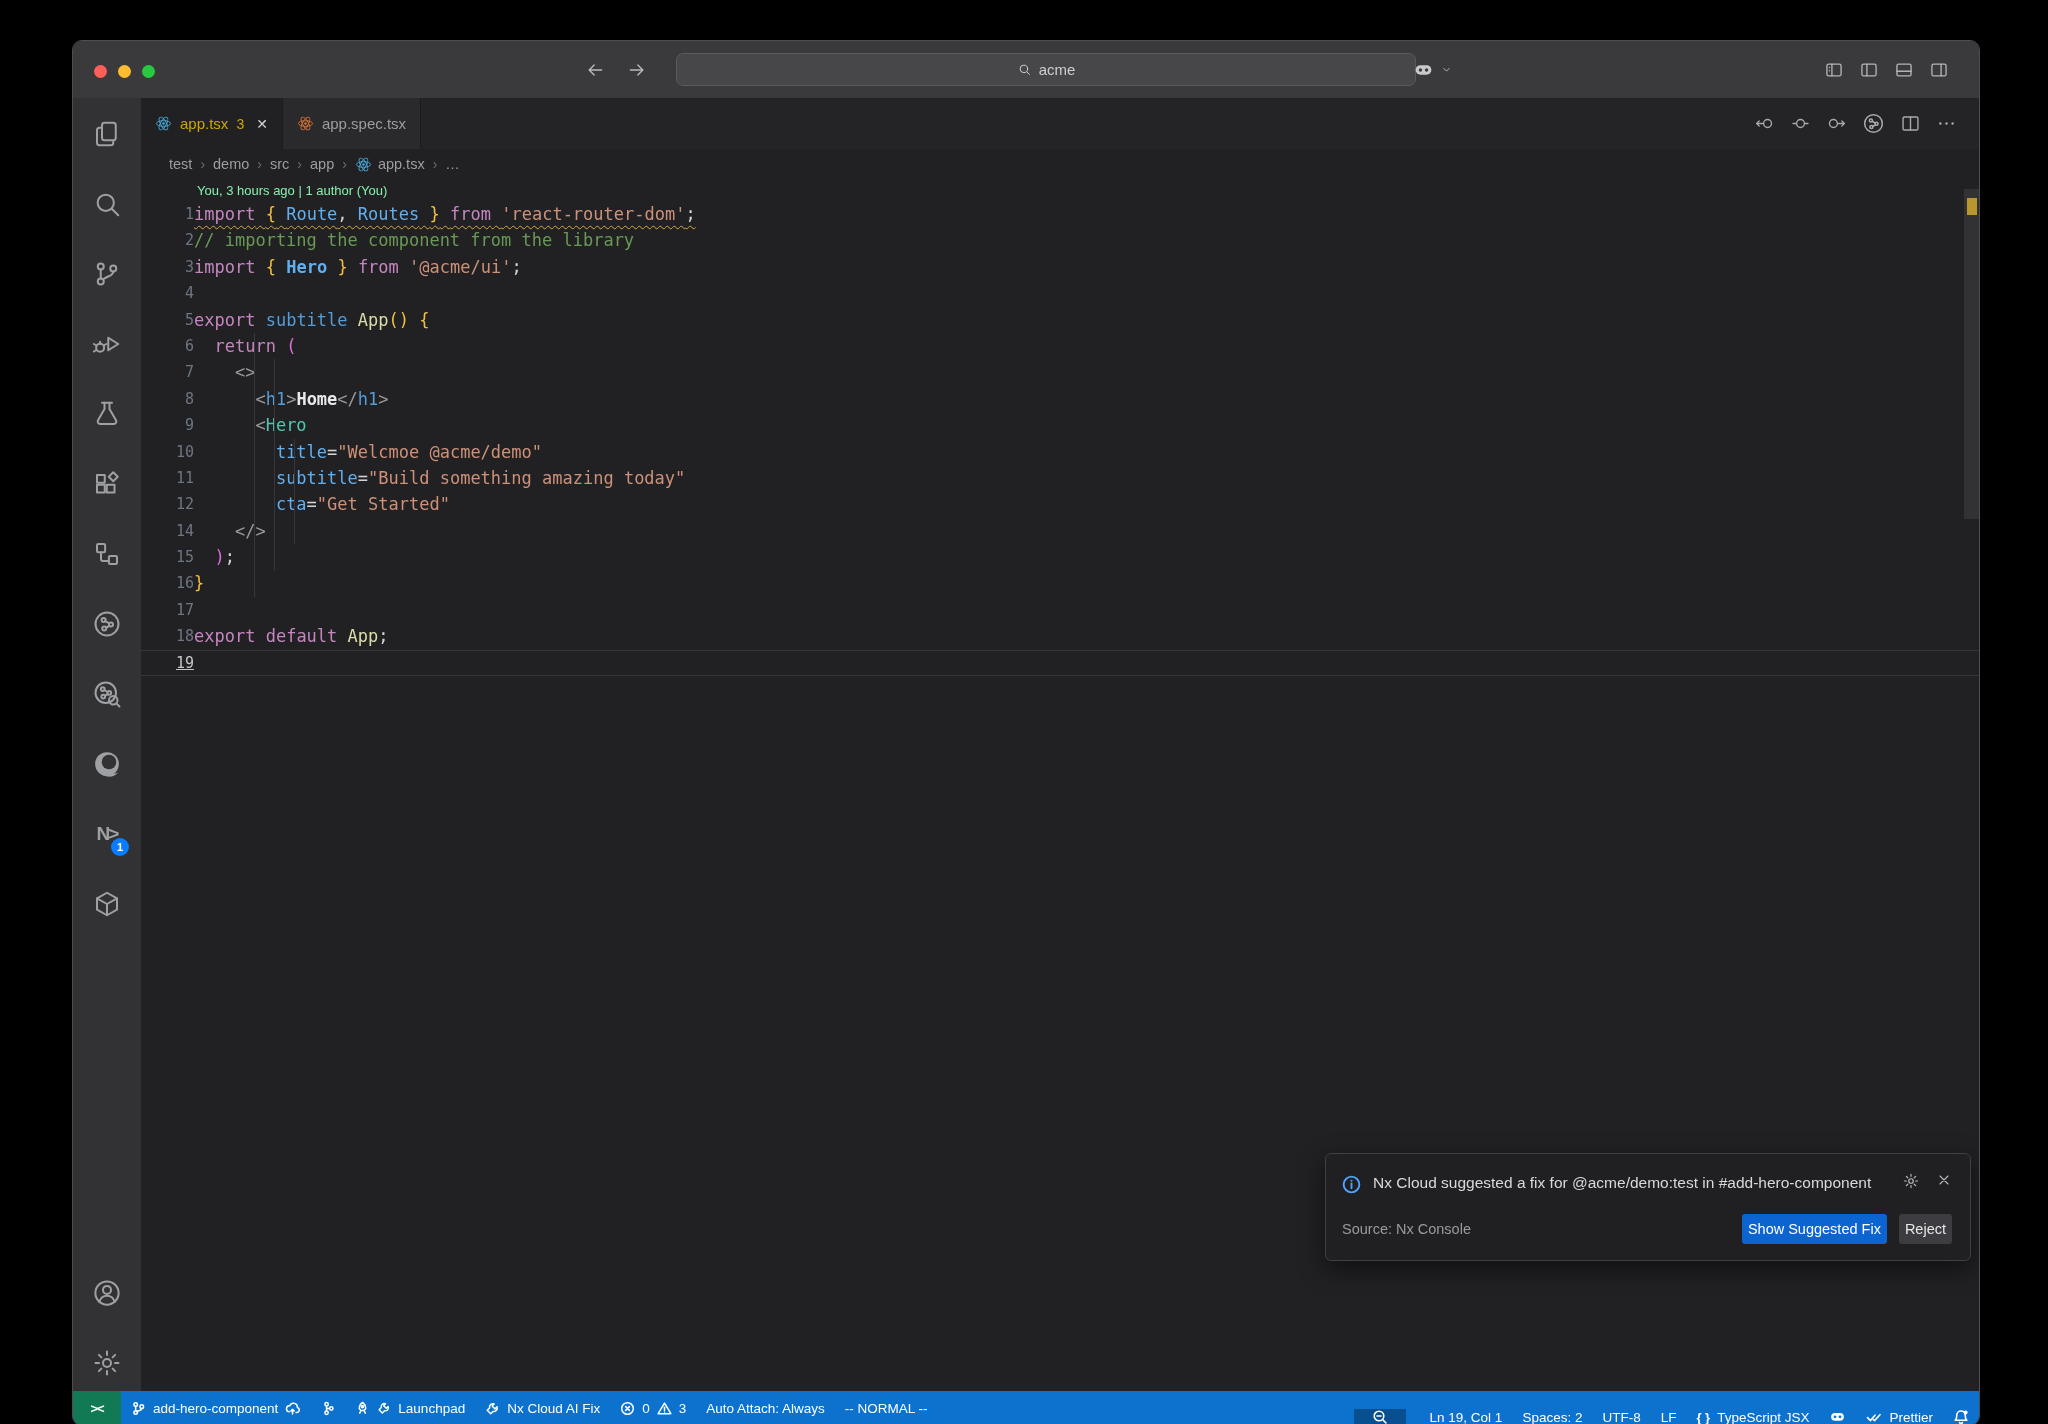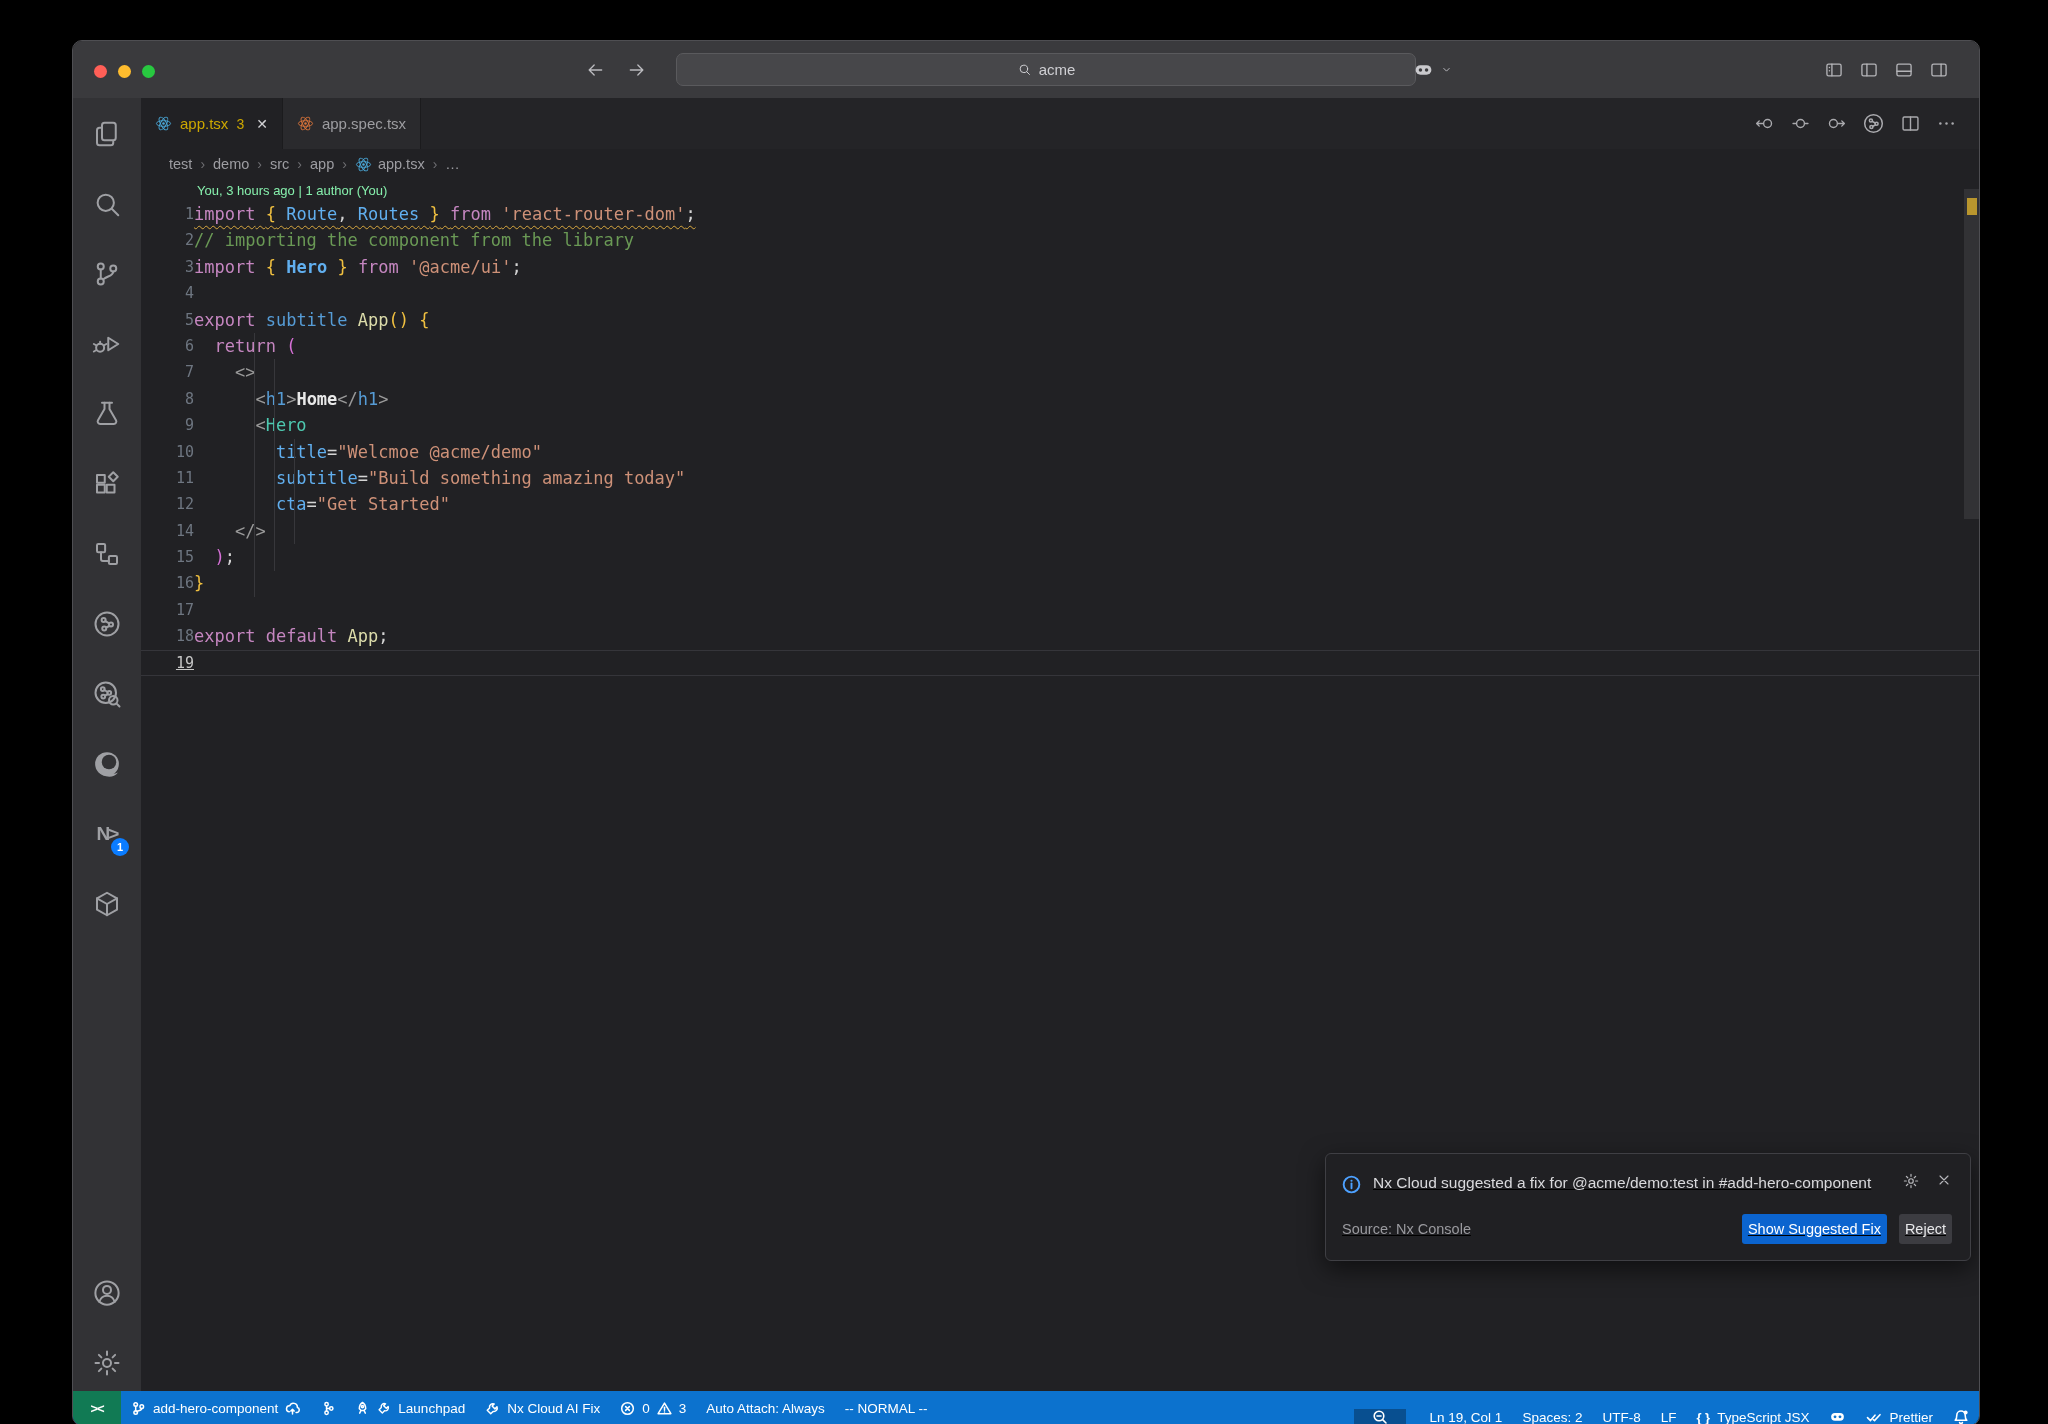--- a/index.html
+++ b/index.html
@@ -58,21 +58,21 @@
   .tk-kw{color:#c586c0} .tk-pn{color:#d4d4d4} .tk-br1{color:#f0c040} .tk-br2{color:#d670d6}
   .tk-id{color:#61afef} .tk-idb{color:#61afef;font-weight:700} .tk-fn{color:#dcdcaa}
   .tk-kw2{color:#569cd6} .tk-str{color:#ce9178} .tk-com{color:#6a9955} .tk-ag{color:#9a9a9a}
   .tk-cmp{color:#4ec9b0} .tk-txt{color:#e8e8e8;font-weight:700}
   .guide { position:absolute; width:1px; background:#37373b; }
   .scroll-slider { position:absolute; right:0; top:91px; width:15px; height:330px; background:rgba(255,255,255,0.08); }
   .ruler-warn { position:absolute; right:2px; top:100px; width:10px; height:17px; background:#b9962e; }
 
   
   .toast { position:absolute; right:8px; top:1112px; width:646px; background:#202023;
-    border:1px solid #3f3f44; border-radius:6px; box-shadow:0 8px 24px rgba(0,0,0,.55); padding:16px 18px 16px 16px;text-decoration:underline; }
+    border:1px solid #3f3f44; border-radius:6px; box-shadow:0 8px 24px rgba(0,0,0,.55); padding:16px 18px 16px 16px; }
   .toast-head { display:flex; gap:12px; }
   .toast-msg { flex:1; color:#d9d9dc; font-size:15.5px; line-height:1.65; padding-right:8px; }
   .toast-icons { display:flex; gap:16px; color:#b9b9bd; font-size:17px; align-items:flex-start; padding-top:2px; }
   .toast-foot { display:flex; align-items:center; margin-top:18px; }
   .toast-src { color:#9a9a9f; font-size:14.5px; }
   .toast-btns { margin-left:auto; display:flex; gap:12px; }
   .btn { border:none; border-radius:3px; font-size:14.5px; padding:7px 6px; font-family:inherit; }
   .btn.primary { background:#0b64cf; color:#fff; }
   .btn.secondary { background:#3c3c41; color:#e8e8ea; }
 

